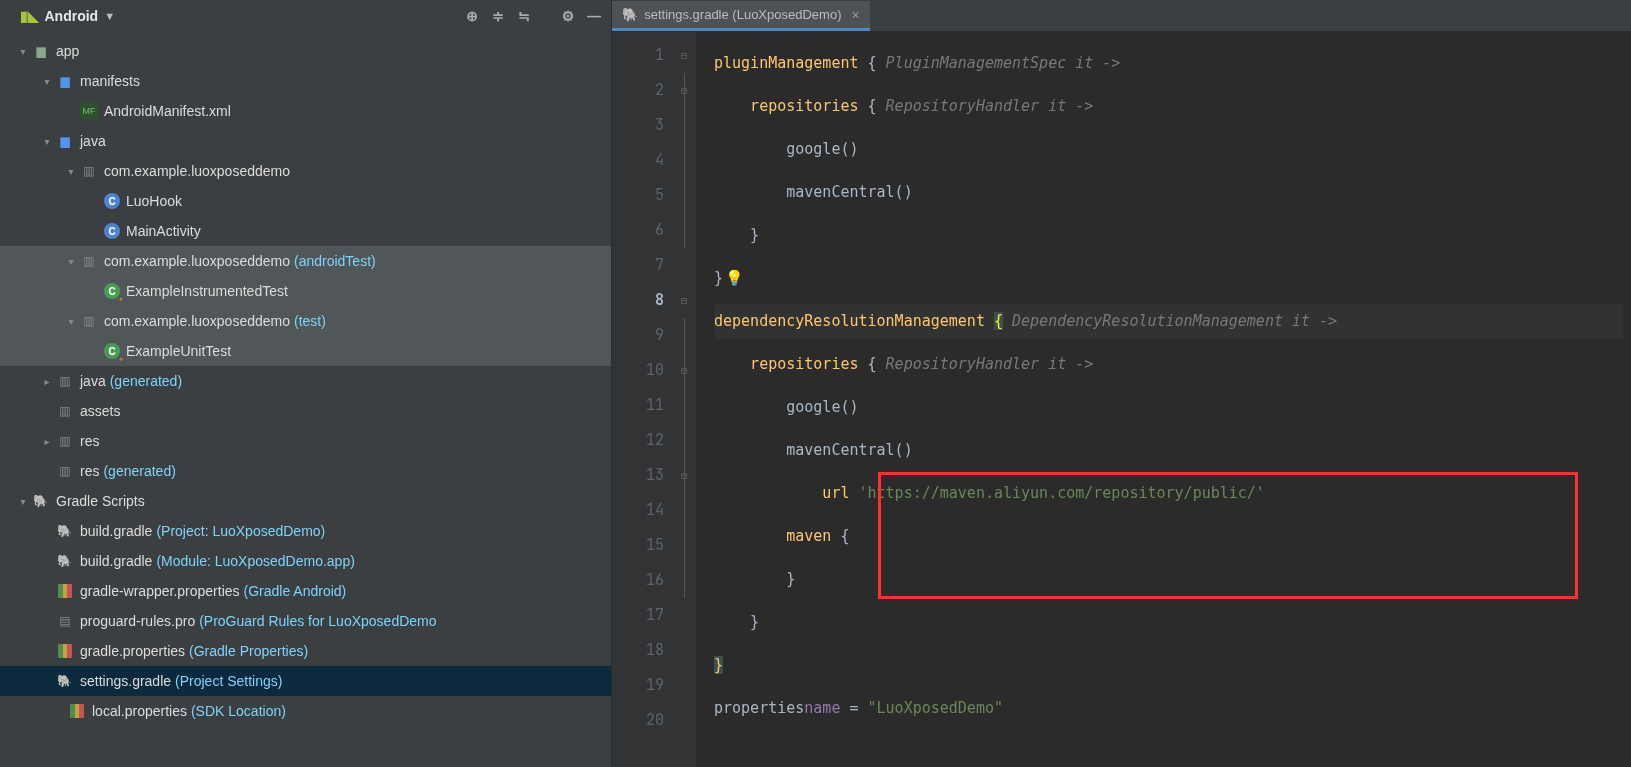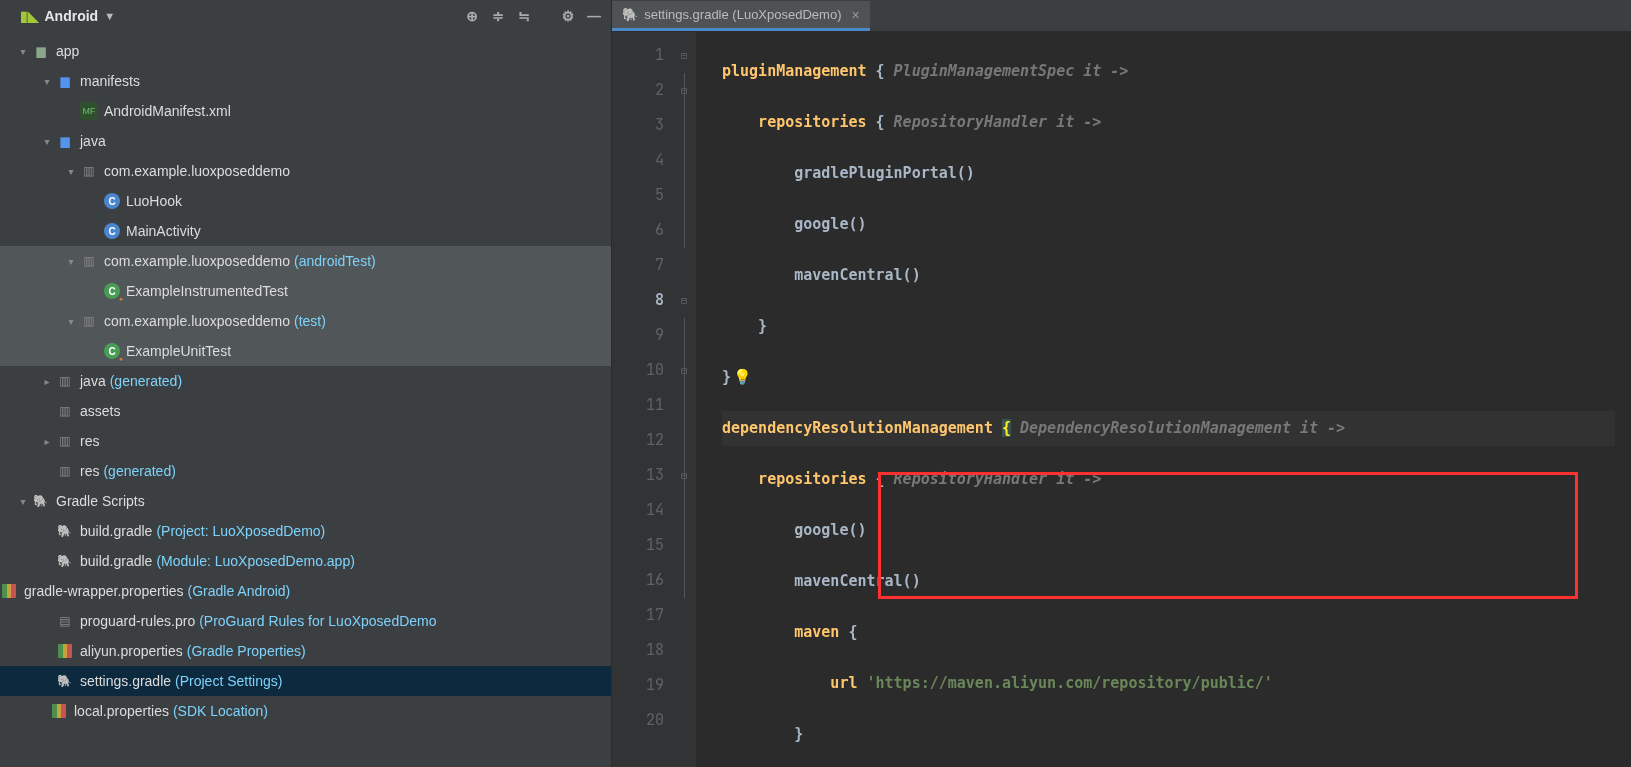--- a/index.html
+++ b/index.html
@@ -132,21 +132,21 @@
 }
 .fold-col div { height:35px; display:flex; align-items:center; justify-content:center; color:#666; font-size:10px; position:relative;}
 .fold-col .line::before {
   content:""; position:absolute; left:50%; top:0; bottom:0; width:1px; background:#555;
 }
 .code {
   flex:1;
   padding:6px 0 0 10px;
   position:relative;
 }
-.code pre { margin:16px; height:35px; line-height:35px; white-space:pre;font-weight:bold; }
+.code pre { margin:8px; height:35px; line-height:35px; white-space:pre; }
 .id { color:#a9b7c6; }
 .fn { color:#ffc66d; }
 .str { color:#6a8759; }
 .hint { color:#787878; font-style:italic; }
 .brace { color:#a9b7c6; }
 .brace-match { background:#3b514d; color:#ffef28; }
 .brace-end { color:#ffc66d; }
 .cur-line { background:#323232; }
 .bulb { color:#f0a732; margin-left:2px; }
 .highlight-box {
@@ -257,45 +257,45 @@
     <div class="row" style="padding-left:56px">
         <span class="ic ele-ic">🐘</span>
         <span class="row-label">build.gradle</span>
         <span class="dim">(Project: LuoXposedDemo)</span>
       </div>
     <div class="row" style="padding-left:56px">
         <span class="ic ele-ic">🐘</span>
         <span class="row-label">build.gradle</span>
         <span class="dim">(Module: LuoXposedDemo.app)</span>
       </div>
-    <div class="row" style="">
+    <div class="row" style="padding-left:56px">
         <span class="ic">
           <span class="prop-ic"></span>
         </span>
         <span class="row-label">gradle-wrapper.properties</span>
         <span class="dim">(Gradle Android)</span>
       </div>
     <div class="row" style="padding-left:56px">
         <span class="ic" style="color:#888">▤</span>
         <span class="row-label">proguard-rules.pro</span>
         <span class="dim">(ProGuard Rules for LuoXposedDemo</span>
       </div>
     <div class="row" style="padding-left:56px">
         <span class="ic">
           <span class="prop-ic"></span>
         </span>
-        <span class="row-label">aliyun.properties</span>
+        <span class="row-label">gradle.properties</span>
         <span class="dim">(Gradle Properties)</span>
       </div>
     <div class="row active" style="padding-left:56px">
         <span class="ic ele-ic">🐘</span>
         <span class="row-label">settings.gradle</span>
         <span class="dim">(Project Settings)</span>
       </div>
-    <div class="row" style="padding-left:50px">
+    <div class="row" style="padding-left:68px">
         <span class="ic">
           <span class="prop-ic"></span>
         </span>
         <span class="row-label">local.properties</span>
         <span class="dim">(SDK Location)</span>
       </div>
   </div>
 </div>
 
 <div class="editor">
@@ -347,31 +347,30 @@
         <div class="line"></div>
       <div class="line"></div>
         <div></div>
         <div></div>
         <div></div>
         <div></div>
     </div>
     <div class="code">
       <pre><span class="fn">pluginManagement </span><span class="brace">{</span><span class="hint"> PluginManagementSpec it -&gt;</span></pre>
       <pre><span class="fn">    repositories </span><span class="brace">{</span><span class="hint"> RepositoryHandler it -&gt;</span></pre>
-      <pre><span class="id">        gradlePluginPortal()</span></pre>
       <pre><span class="id">        google()</span></pre>
       <pre><span class="id">        mavenCentral()</span></pre>
       <pre><span class="brace">    }</span></pre>
       <pre><span class="brace">}</span><span class="bulb">💡</span></pre>
       <pre class="cur-line"><span class="fn">dependencyResolutionManagement </span><span class="brace-match">{</span><span class="hint"> DependencyResolutionManagement it -&gt;</span></pre>
       <pre><span class="fn">    repositories </span><span class="brace">{</span><span class="hint"> RepositoryHandler it -&gt;</span></pre>
       <pre><span class="id">        google()</span></pre>
       <pre><span class="id">        mavenCentral()</span></pre>
+      <pre><span class="fn">            url </span><span class="str">'https://maven.aliyun.com/repository/public/'</span></pre>
       <pre><span class="fn">        maven </span><span class="brace">{</span></pre>
-      <pre><span class="fn">            url </span><span class="str">'https://maven.aliyun.com/repository/public/'</span></pre>
       <pre><span class="brace">        }</span></pre>
       <pre><span class="brace">    }</span></pre>
       <pre><span class="brace-match brace-end">}</span></pre>
       <pre><span class="id">properties</span><span class="id"></span><span class="field">name</span><span class="id"> = </span><span class="str">"LuoXposedDemo"</span></pre>
       <pre> </pre>
       <div class="highlight-box"></div>
     </div>
   </div>
 </div>
 

